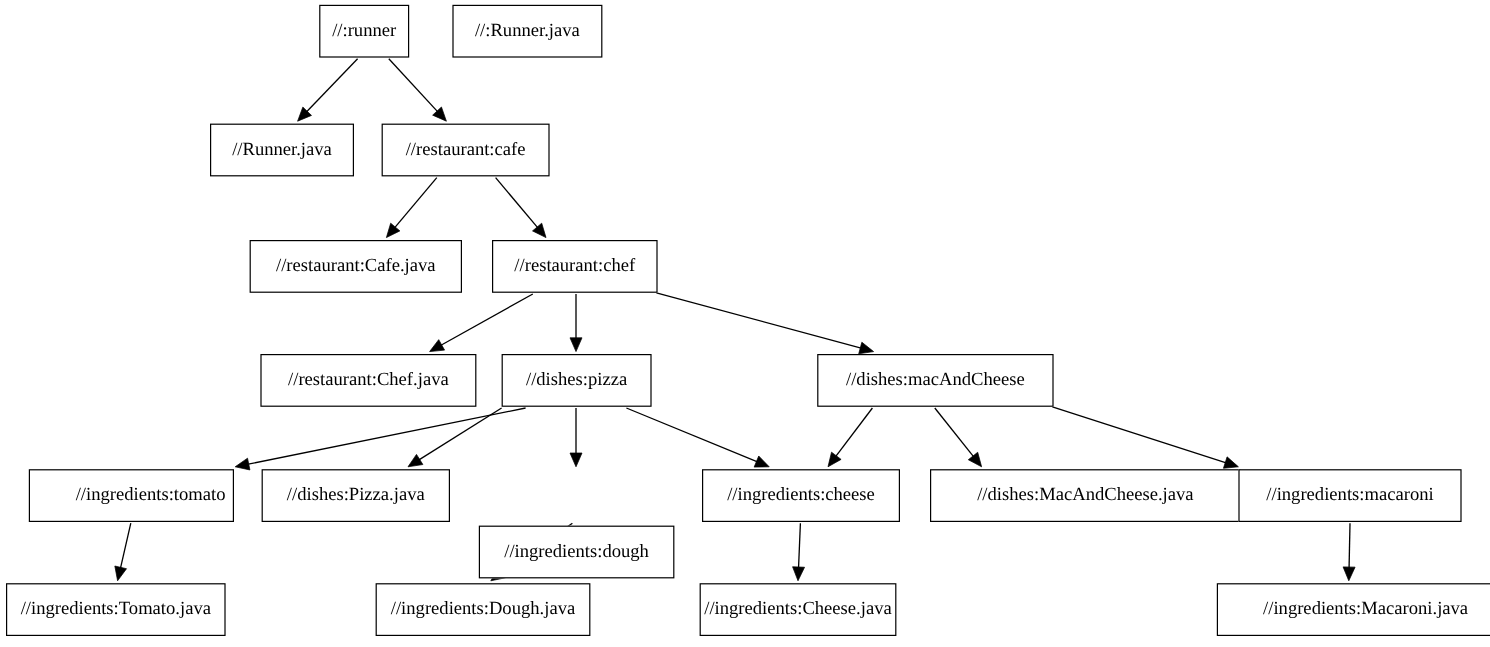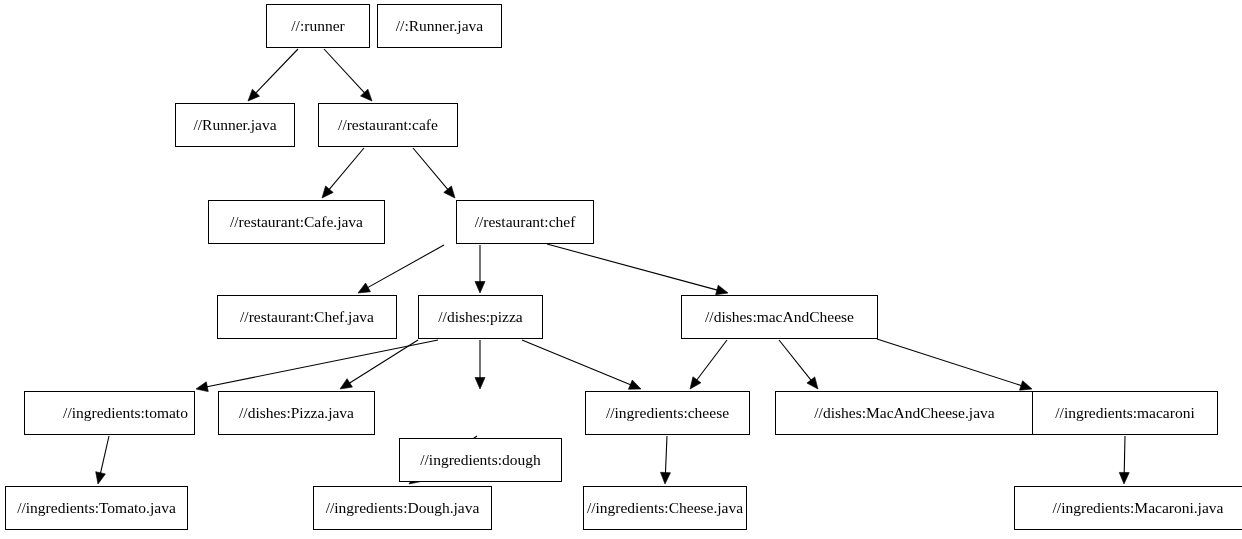--- a/index.html
+++ b/index.html
@@ -123,36 +123,36 @@
       <g>
         <line x1="667" y1="436" x2="665.4163054471219" y2="474.0086692690765" class="edge-line"></line>
         <polygon points="665,484 660.4830858987284,472.30181693587707 670.4744166296518,472.71812238299884" class="edge-head"></polygon>
       </g>
       <g>
         <line x1="1125" y1="436" x2="1124.2082881368183" y2="474.0021694327189" class="edge-line"></line>
         <polygon points="1124,484 1119.2406160737005,472.39835077921754 1129.2384466409817,472.60663891603593" class="edge-head"></polygon>
       </g>
     </svg>
   <div id="nodes-layer">
-      <div class="node-box" style="left: 266px; top: 4px; width: 104px; height: 44px;">
+      <div class="node-box" style="left: 266px; top: 4px; width: 75px; height: 44px;">
         <span class="node-label">//:runner</span>
       </div>
       <div class="node-box" style="left: 377px; top: 4px; width: 125px; height: 44px;">
         <span class="node-label">//:Runner.java</span>
       </div>
       <div class="node-box" style="left: 175px; top: 103px; width: 120px; height: 44px;">
         <span class="node-label">//Runner.java</span>
       </div>
       <div class="node-box" style="left: 318px; top: 103px; width: 140px; height: 44px; text-align: right;">
         <span class="node-label">//restaurant:cafe</span>
       </div>
       <div class="node-box" style="left: 208px; top: 200px; width: 177px; height: 44px;">
         <span class="node-label">//restaurant:Cafe.java</span>
       </div>
-      <div class="node-box" style="left: 410px; top: 200px; width: 138px; height: 44px; margin-left: 46px;">
+      <div class="node-box" style="left: 410px; top: 200px; width: 138px; height: 44px;">
         <span class="node-label">//restaurant:chef</span>
       </div>
       <div class="node-box" style="left: 217px; top: 295px; width: 180px; height: 44px;">
         <span class="node-label">//restaurant:Chef.java</span>
       </div>
       <div class="node-box" style="left: 418px; top: 295px; width: 125px; height: 44px;">
         <span class="node-label">//dishes:pizza</span>
       </div>
       <div class="node-box" style="left: 681px; top: 295px; width: 197px; height: 44px;">
         <span class="node-label">//dishes:macAndCheese</span>

